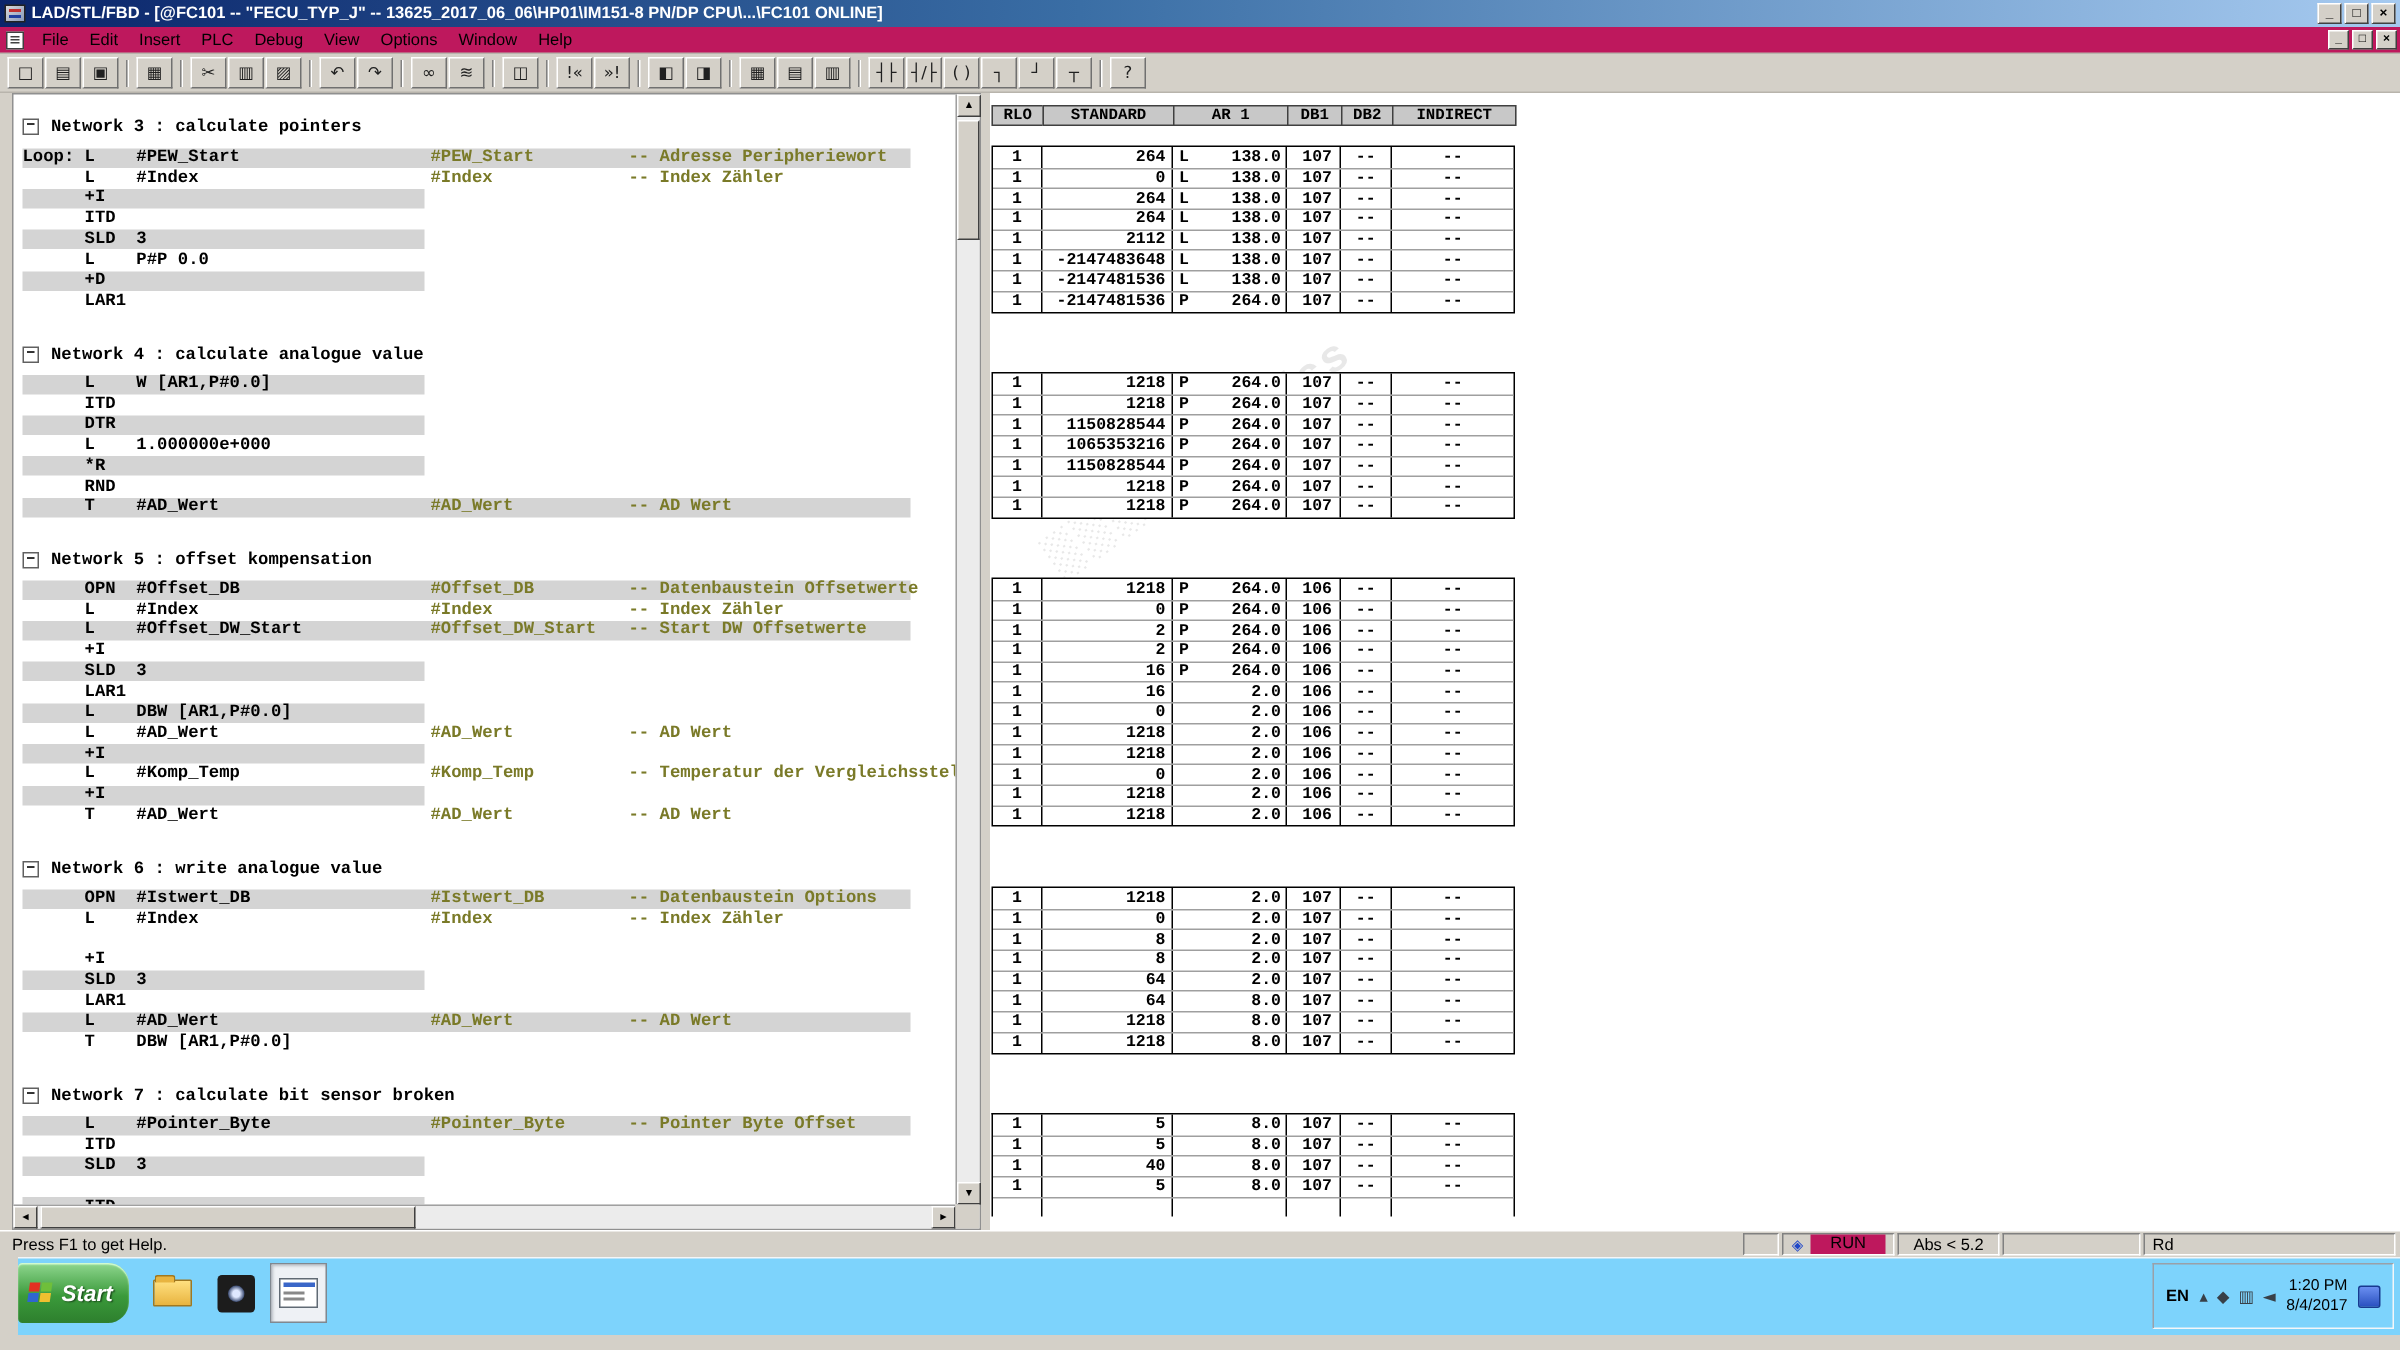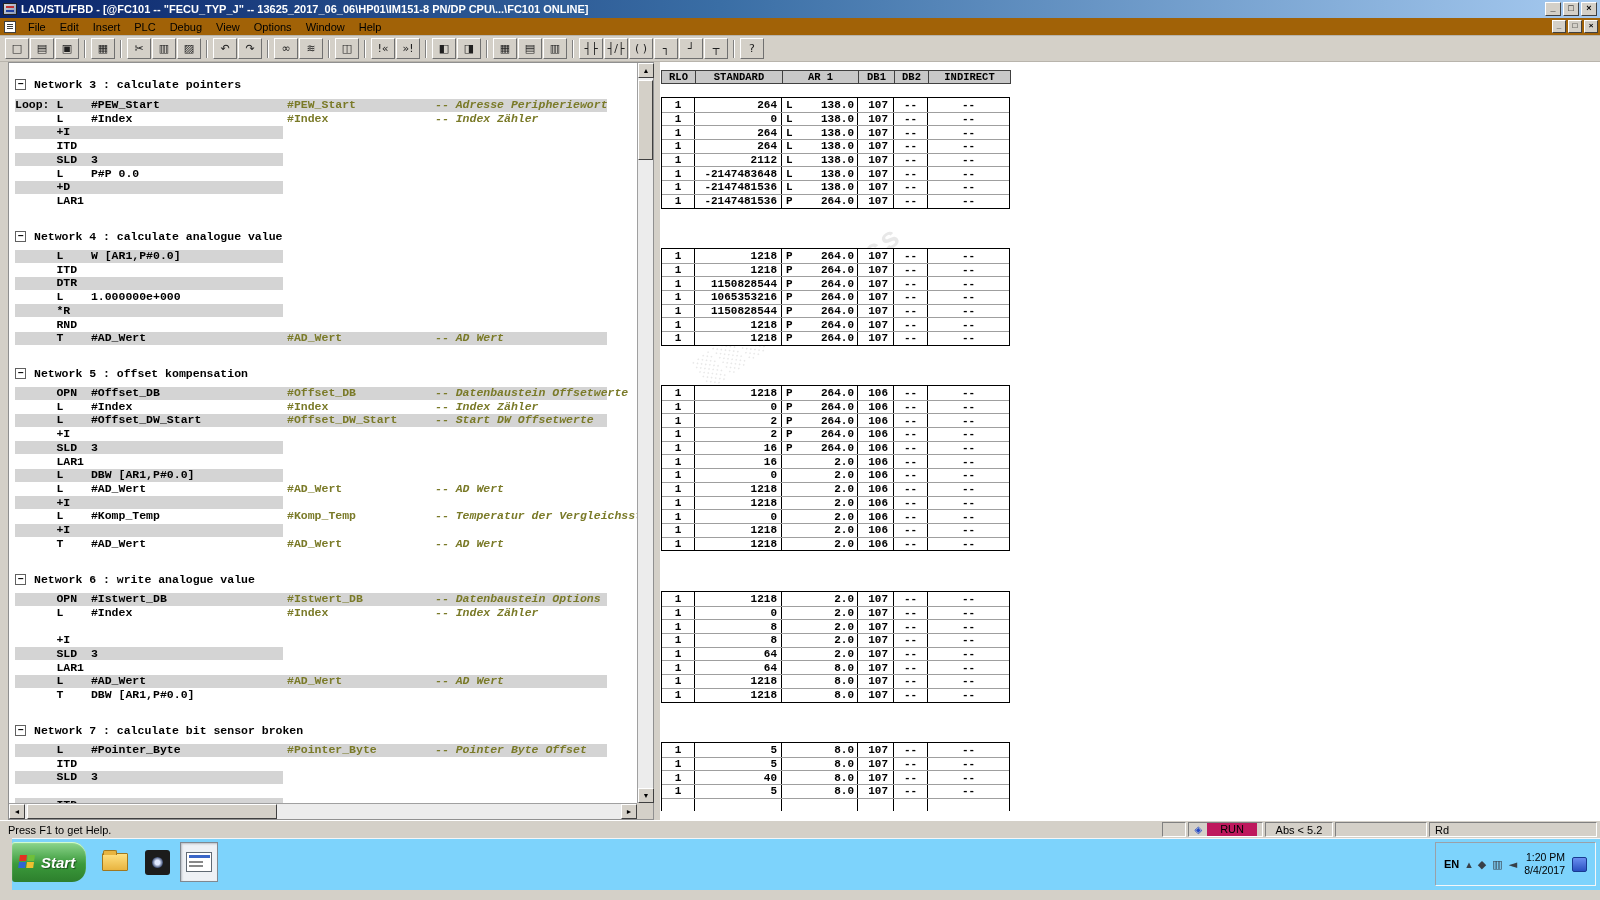--- a/index.html
+++ b/index.html
@@ -13,21 +13,21 @@
   .app-ico { width:14px; height:12px; background:linear-gradient(135deg,#d9d9d9,#8899bb); border:1px solid #222;
     margin-right:4px; position:relative; flex:none;}
   .app-ico:before { content:""; position:absolute; left:2px; top:2px; width:8px; height:2px; background:#c03030;}
   .app-ico:after { content:""; position:absolute; left:2px; top:6px; width:8px; height:2px; background:#2040a0;}
   .title-text { white-space:nowrap; overflow:hidden; flex:1; }
   .cap-btns { display:flex; gap:2px; flex:none; }
   .cap-btn { width:16px; height:14px; background:#d4d0c8; border:1px solid; border-color:#fff #404040 #404040 #fff;
     color:#000; font-size:9px; line-height:11px; text-align:center; font-weight:bold; }
 
   
-  .menubar { height:18px; background:#a16207; display:flex; align-items:center; font-size:11px;
+  .menubar { height:18px; background:#be185d; display:flex; align-items:center; font-size:11px;
     border-bottom:1px solid #b8b4ac; padding:0 2px; }
   .mdi-ico { width:12px; height:12px; background:#fff; border:1px solid #404040; margin:0 5px 0 2px; position:relative; flex:none;}
   .mdi-ico:before{ content:""; position:absolute; left:2px; top:2px; width:6px; height:1px; background:#404040; box-shadow:0 2px 0 #404040,0 4px 0 #404040;}
   .menu-item { padding:2px 7px; cursor:default; }
   .menubar .spacer { flex:1; }
   .mdi-btn { width:14px; height:13px; background:#d4d0c8; border:1px solid; border-color:#fff #404040 #404040 #fff;
     font-size:8px; line-height:10px; text-align:center; font-weight:bold; margin-left:2px; }
 
   
   .toolbar { height:26px; background:#d4d0c8; display:flex; align-items:center; padding:2px 5px; gap:1px;
@@ -45,21 +45,21 @@
   .code-content { position:absolute; left:0; top:0; width:628px; height:740px; overflow:hidden;
     font-family:"Liberation Mono", monospace; font-weight:bold; font-size:11.5px; }
   .net-header { position:absolute; left:0; height:14px; display:flex; align-items:center; white-space:nowrap; }
   .collapse-box { width:11px; height:11px; border:1px solid #606060; background:#fff; font-size:10px;
     line-height:9px; text-align:center; margin:0 8px 0 6px; flex:none; color:#000; }
   .net-title { font-weight:bold; color:#000; }
   .code-line { position:absolute; left:0; width:628px; height:13.7px; line-height:13.7px; }
   .stripe { position:absolute; left:6px; top:0.5px; height:13px; background:#d4d4d4; }
   .code-text { position:absolute; left:6px; top:0; white-space:pre; color:#000; }
   .sym-text { position:absolute; left:278px; top:0; white-space:pre; color:#7a7a28; }
-  .cmt-text { position:absolute; left:426px; top:0; white-space:pre; color:#7a7a28;font-style:italic; }
+  .cmt-text { position:absolute; left:410px; top:0; white-space:pre; color:#7a7a28; }
 
   
   .v-scroll { position:absolute; right:0; top:0; width:16px; height:740px; background:#ececec; border-left:1px solid #a0a0a0; }
   .sb-btn { width:16px; height:15px; background:#d4d0c8; border:1px solid; border-color:#fff #404040 #404040 #fff;
     font-size:7px; line-height:13px; text-align:center; color:#000; }
   .v-scroll .sb-down { position:absolute; bottom:0; }
   .v-thumb { position:absolute; left:0; top:17px; width:15px; height:80px; background:#d4d0c8;
     border:1px solid; border-color:#fff #404040 #404040 #fff; }
   .h-scroll { position:absolute; left:0; bottom:0; width:628px; height:16px; background:#ececec; border-top:1px solid #a0a0a0;
     display:flex; align-items:flex-start; }

